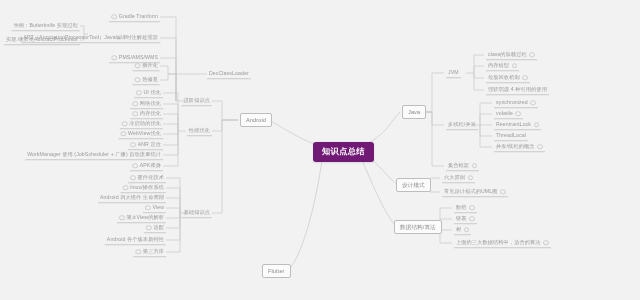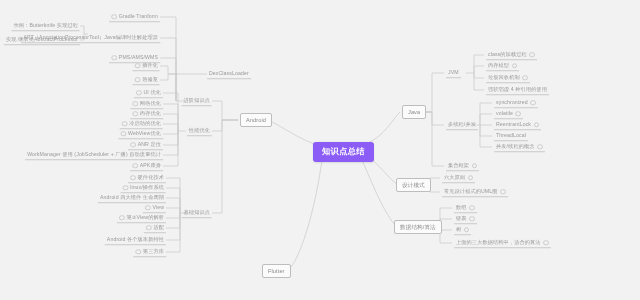--- a/index.html
+++ b/index.html
@@ -31,21 +31,21 @@
   .boxed{
     border:0.8px solid #bdbdbd;
     background:#fbfbfb;
     border-radius:2px;
     padding:2.5px 5px;
     color:#8a8a8a;
     font-size:5.6px;
     border-bottom:0.8px solid #bdbdbd;
   }
   .root{
-    background:#8b5cf6;
+    background:#701a75;
     color:#ffffff;
     border:none;
     border-radius:3px;
     padding:5px 9px;
     font-size:8.2px;
     letter-spacing:.4px;
     box-shadow:0 1px 2px rgba(0,0,0,.10);
     font-weight:bold;
   }
   .bullet{

